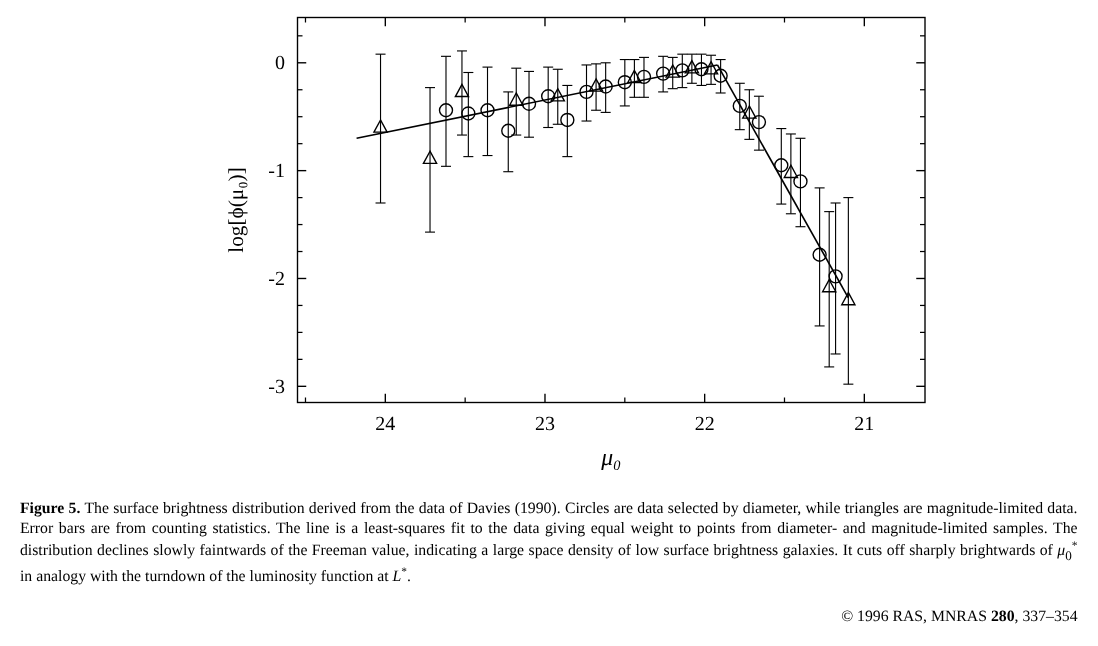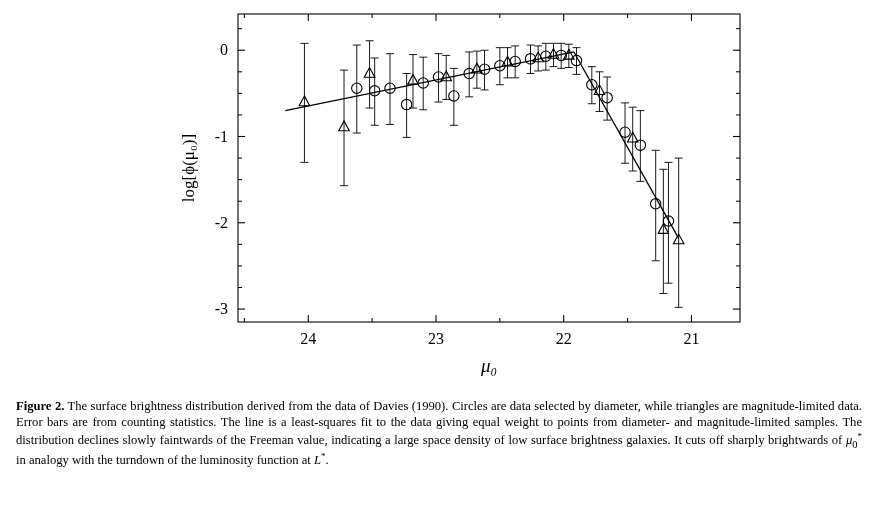--- a/index.html
+++ b/index.html
@@ -264,18 +264,21 @@
           <polygon points="663.3587786259545,223.68627450980392 658.0787786259546,233.40627450980392 668.6387786259545,233.40627450980392" fill="none" stroke="#000" stroke-width="1.1"></polygon>
           <line x1="678.6870229007634" y1="158.07843137254906" x2="678.6870229007634" y2="307.33333333333337" stroke="#000" stroke-width="0.9"></line>
           <line x1="674.6870229007634" y1="158.07843137254906" x2="682.6870229007634" y2="158.07843137254906" stroke="#000" stroke-width="0.9"></line>
           <line x1="674.6870229007634" y1="307.33333333333337" x2="682.6870229007634" y2="307.33333333333337" stroke="#000" stroke-width="0.9"></line>
           <polygon points="678.6870229007634,234.03921568627453 673.4070229007634,243.75921568627453 683.9670229007634,243.75921568627453" fill="none" stroke="#000" stroke-width="1.1"></polygon>
         </g>
     </svg>
   </div>
 
   <div id="caption">
-    <span class="figlabel">Figure 2.</span>
+    <span class="figlabel">Figure 5.</span>
     <span>The surface brightness distribution derived from the data of Davies (1990). Circles are data selected by diameter, while triangles are magnitude-limited data. Error bars are from counting statistics. The line is a least-squares fit to the data giving equal weight to points from diameter- and magnitude-limited samples. The distribution declines slowly faintwards of the Freeman value, indicating a large space density of low surface brightness galaxies. It cuts off sharply brightwards of </span><span class="mathit">μ</span><sub>0</sub><span class="sup">*</span><span> in analogy with the turndown of the luminosity function at </span><span class="mathit">L</span><span class="sup">*</span><span>.</span>
   </div>
 
+  <div id="copyright">
+    <span>© 1996 RAS, MNRAS </span><span class="vol">280</span><span>, 337–354</span>
+  </div>
 
 </div>
 
 </body></html>

